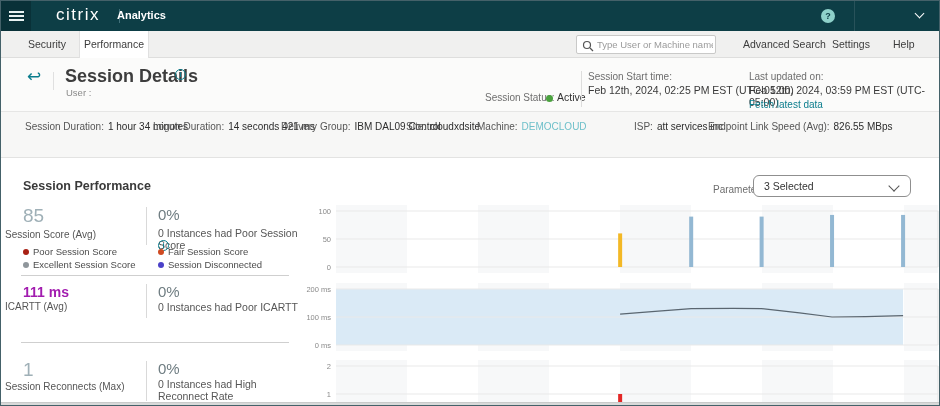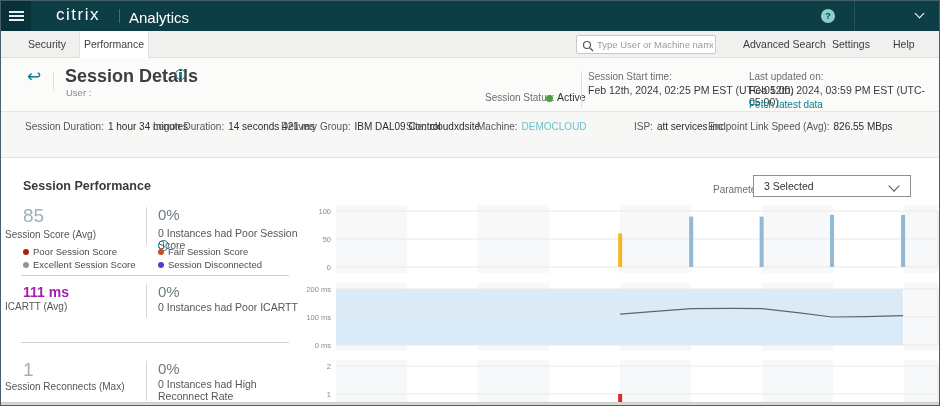--- a/index.html
+++ b/index.html
@@ -6,21 +6,21 @@
   html,body { background:#e8e8e8; }
   body { font-family:"Liberation Sans", sans-serif; }
   .app { position:relative; width:940px; height:406px; background:#fff; border:1px solid #446169; overflow:hidden; }
 
   
   .topbar { position:absolute; left:0; top:0; width:940px; height:30px; background:#0d3e46; }
   .menu-btn { position:absolute; left:0; top:0; width:30px; height:30px; background:#093138; cursor:pointer; }
   .menu-btn i { position:absolute; left:8px; width:15px; height:2px; background:#e8f2f2; }
   .brand { position:absolute; left:55px; top:4px; color:#fff; font-size:17px; letter-spacing:1.5px; font-weight:400; }
   .brand-div { position:absolute; left:118px; top:8px; width:1px; height:14px; background:#41707a; }
-  .product { position:absolute; left:128px; top:8px; color:#fff; font-size:15px; font-weight:400; }
+  .product { position:absolute; left:116px; top:8px; color:#fff; font-size:11px; font-weight:700; }
   .help-circle { position:absolute; left:820px; top:8px; width:14px; height:14px; border-radius:50%; background:#8ed1ca; color:#0b3b43; font-size:9px; font-weight:700; text-align:center; line-height:14px; cursor:pointer; }
   .topbar-vdiv { position:absolute; left:853px; top:0; width:1px; height:30px; background:#28525a; }
   .chev { display:inline-block; width:7px; height:7px; border-right:1.5px solid #fff; border-bottom:1.5px solid #fff; transform:rotate(45deg); }
   .topbar-chev { position:absolute; left:915px; top:9px; cursor:pointer; }
 
   
   .tabbar { position:absolute; left:0; top:30px; width:940px; height:27px; background:#f0f0ef; border-bottom:1px solid #dededd; }
   .tab { position:absolute; top:0; height:27px; font-size:10.5px; color:#3c3c3c; text-align:center; line-height:27px; cursor:pointer; }
   .tab-security { left:14px; width:64px; }
   .tab-performance { left:78px; width:70px; background:#fff; border-left:1px solid #e0e0e0; border-right:1px solid #e0e0e0; font-weight:400; }
@@ -50,21 +50,21 @@
   .info-bar { position:absolute; left:0; top:111px; width:940px; height:46px; background:#f7f7f6; border-bottom:1px solid #e3e3e2; }
   .info-item { position:absolute; top:9px; white-space:nowrap; font-size:10px; }
   .info-item .lbl { color:#565656; }
   .info-item .val { color:#2c2c2c; margin-left:4px; }
   .val-link { color:#6fc0ca !important; cursor:pointer; }
 
   
   .main { position:absolute; left:0; top:157px; width:940px; height:249px; background:#fff;margin-top:16px; }
   .sec-title { position:absolute; left:22px; top:5px; font-size:12.5px; font-weight:700; color:#3a3a3a; }
   .param-lbl { position:absolute; left:712px; top:10px; font-size:10px; color:#6e6e6e; }
-  .param-box { position:absolute; left:752px; top:1px; width:158px; height:22px; background:#fff; border:1px solid #8f8f8f; border-radius:0; cursor:pointer;padding-left:22px; }
+  .param-box { position:absolute; left:752px; top:1px; width:158px; height:22px; background:#fff; border:1px solid #8f8f8f; border-radius:6px; cursor:pointer;padding-left:22px; }
   .param-box span.v { position:absolute; left:10px; top:4px; font-size:10.5px; color:#333; }
   .param-chev { position:absolute; right:12px; top:6px; width:8px; height:8px; border-right:1.3px solid #555; border-bottom:1.3px solid #555; transform:rotate(45deg); }
 
   .metric-big { position:absolute; left:22px; font-size:19px; font-weight:400; color:#9fb0b7; }
   .metric-big.dark { font-size:14px; font-weight:700; color:#a21caf; }
   .metric-sub { position:absolute; left:4px; font-size:10px; color:#565656; }
   .pct-big { position:absolute; left:157px; font-size:15px; color:#6f7d82; }
   .pct-sub { position:absolute; left:157px; font-size:10.5px; color:#565656; width:150px; line-height:11.5px; }
   .vdiv { position:absolute; left:145px; width:1px; background:#d9d9d9; }
   .hdiv { position:absolute; left:20px; width:268px; height:1px; background:#cfcfcf; }

